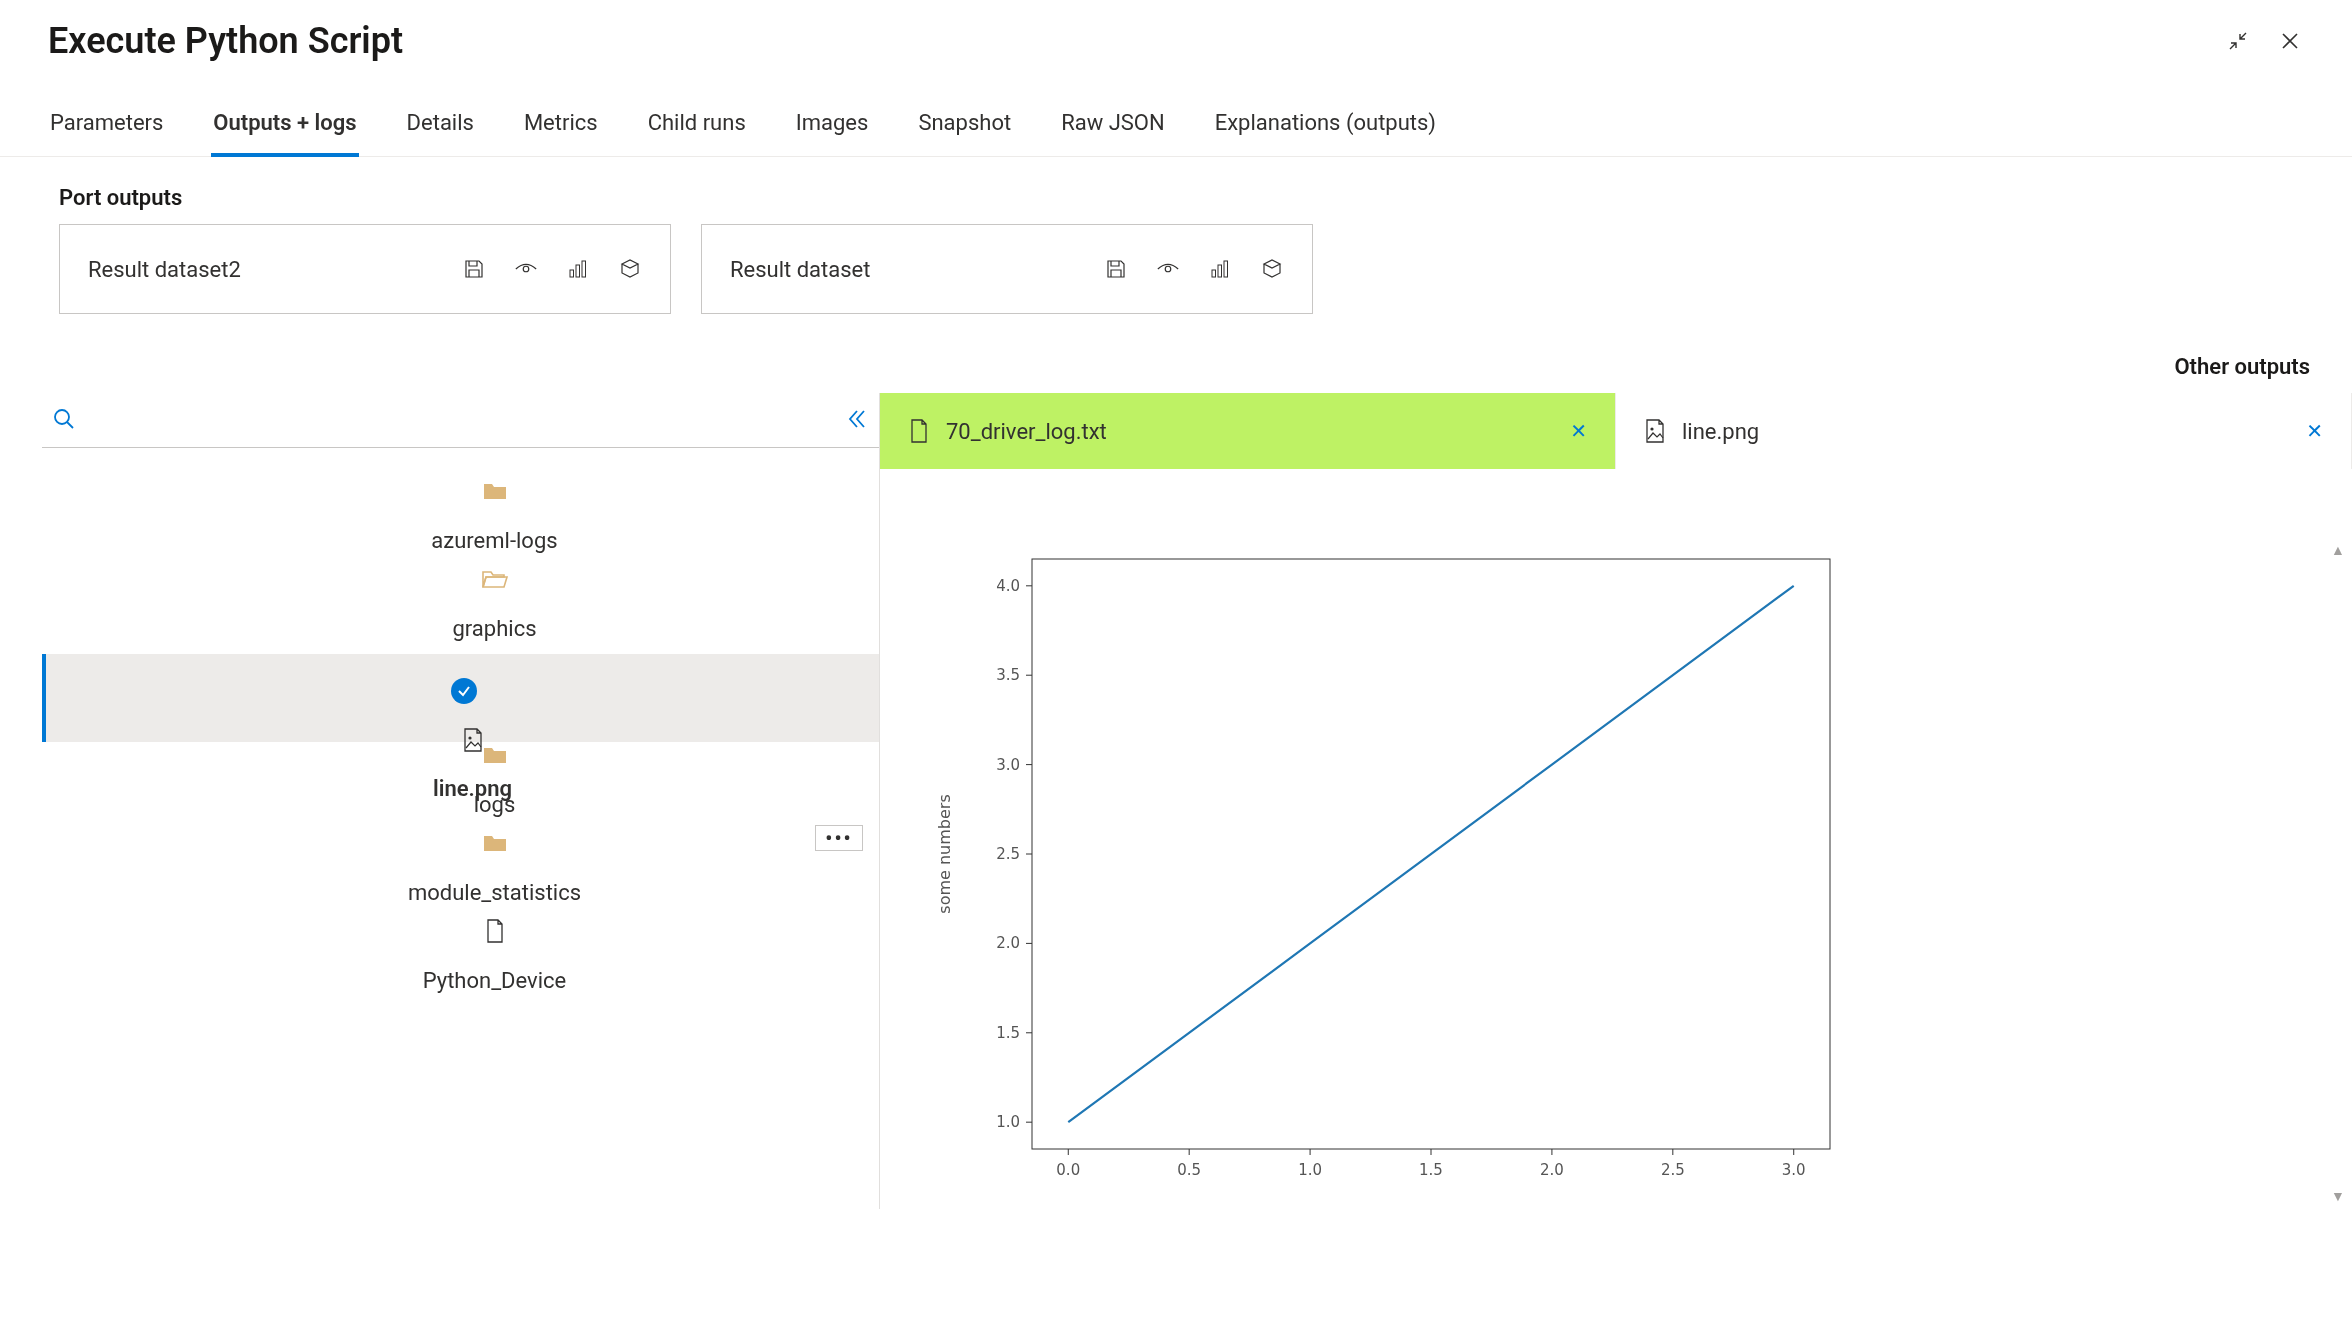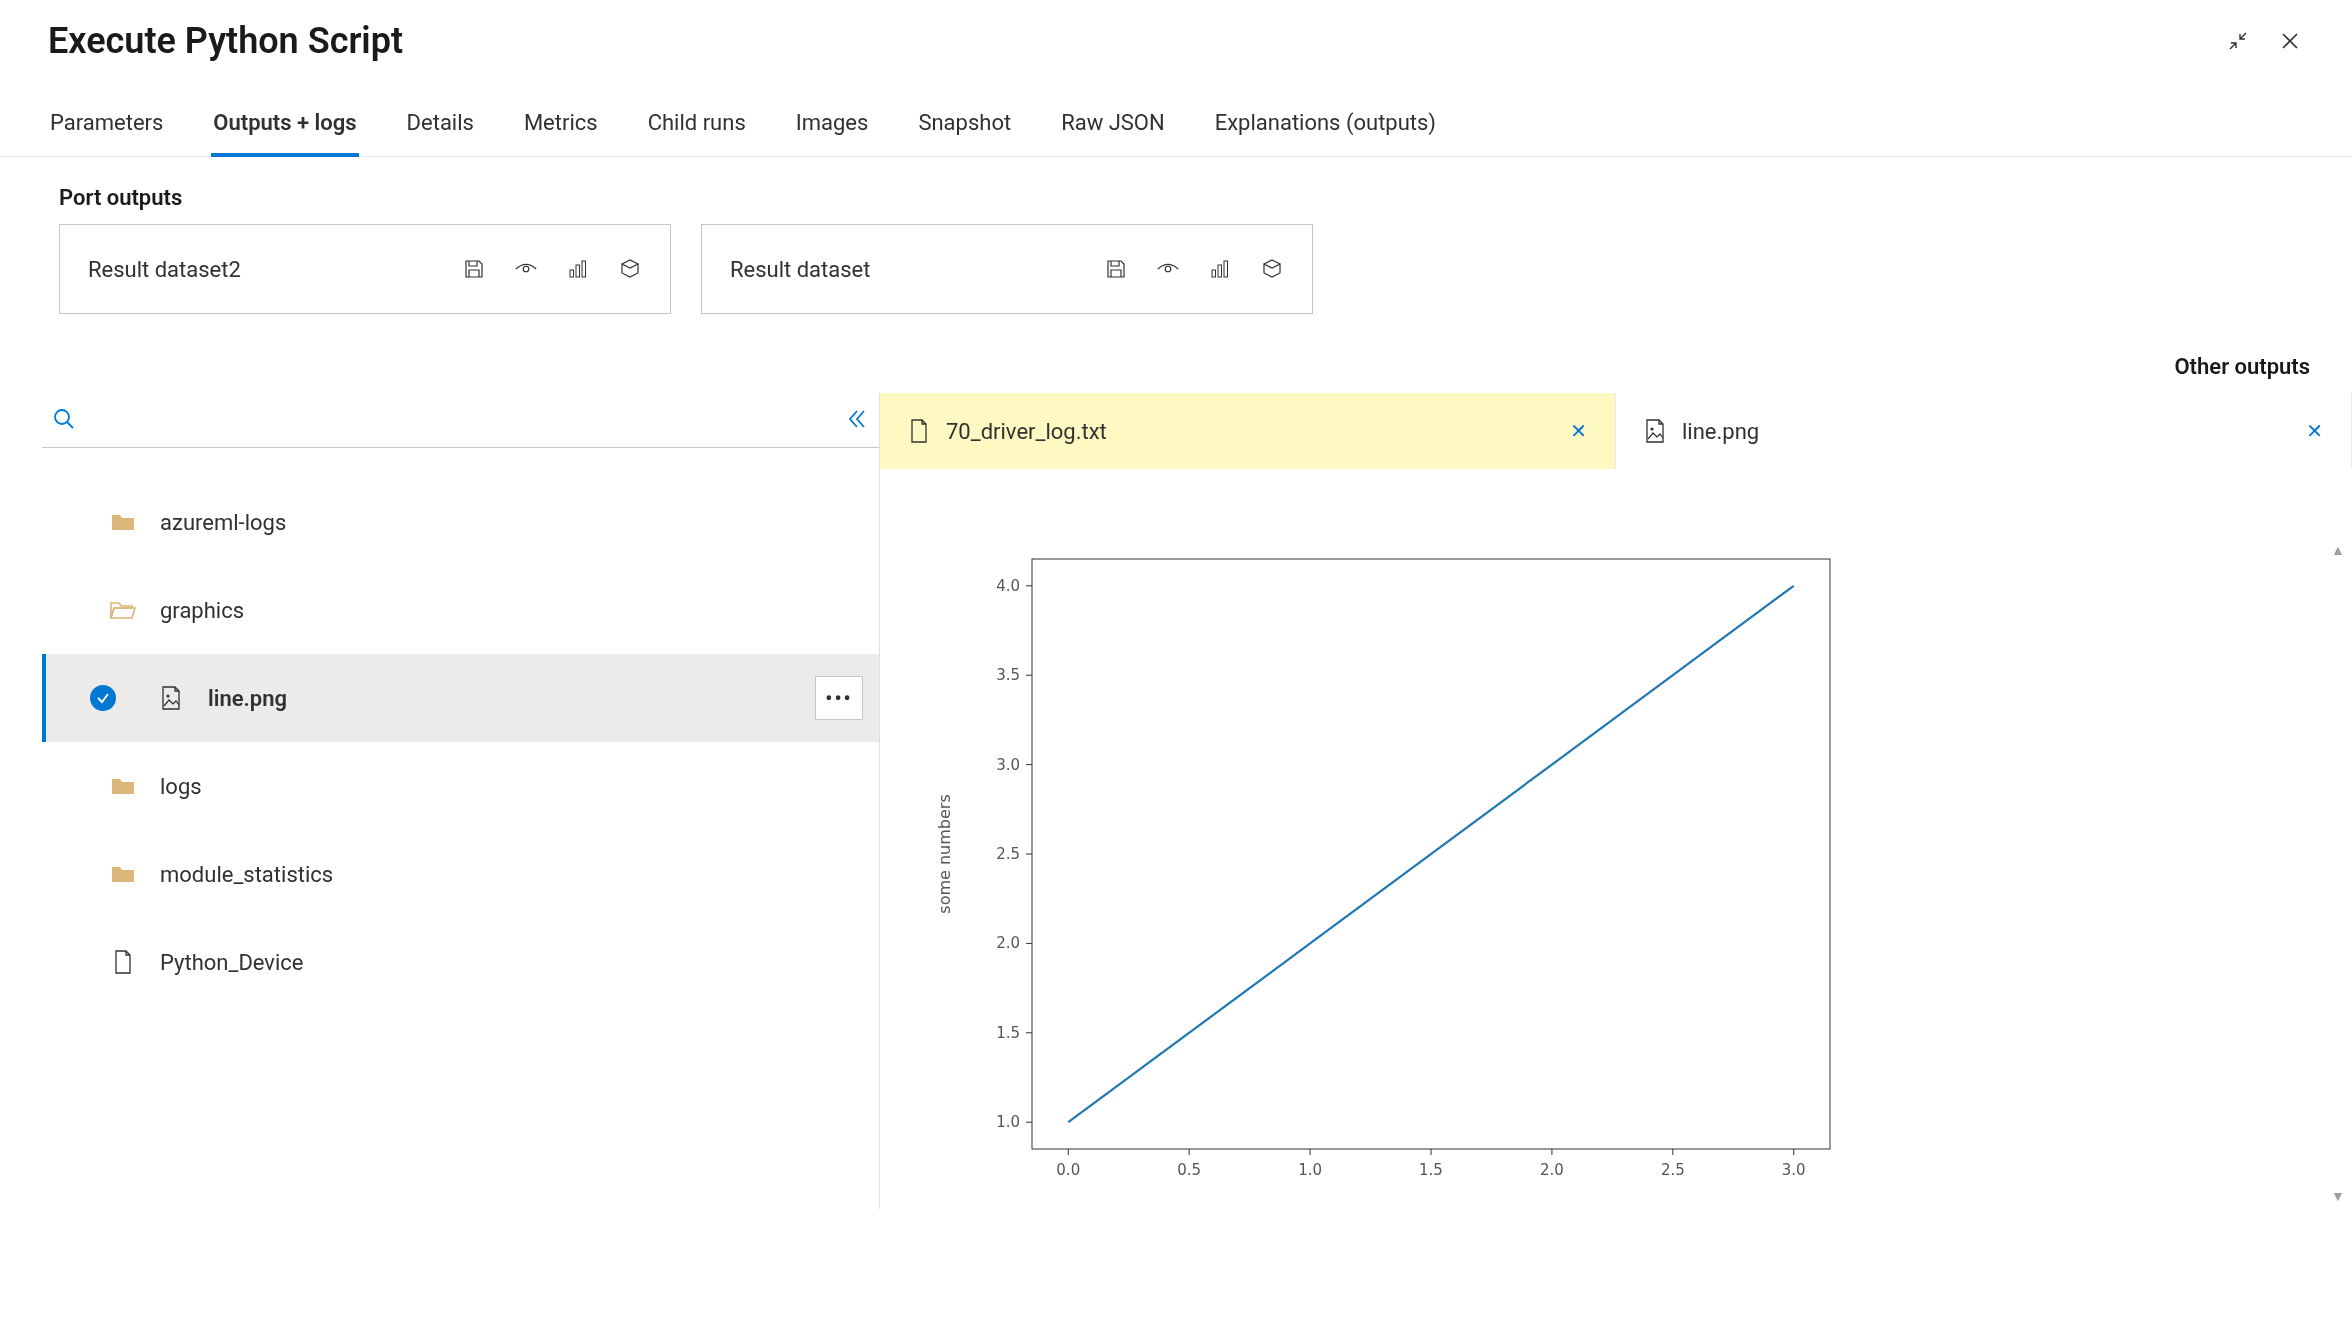--- a/index.html
+++ b/index.html
@@ -81,20 +81,21 @@
   .collapse-icon { color:#0078d4; width:28px;height:28px; display:flex;align-items:center;justify-content:center; cursor:pointer;}
 
   .tree { padding-top: 30px; }
   .tree-item {
     display:flex; align-items:center;
     height: 88px;
     padding-left: 68px;
     font-size: 22px;
     gap: 24px;
     cursor:pointer;
+    flex-direction:column;
   }
   .tree-item .icon { width:26px; height:26px; display:flex;align-items:center;justify-content:center;}
   .tree-item.selected {
     background: #edebe9;
     border-left: 4px solid #0078d4;
     font-weight:600;
     padding-left: 20px;
     position:relative;
   }
   .tree-item.selected::before {
@@ -117,21 +118,21 @@
   .file-tabs { display:flex; height:76px; }
   .file-tab {
     flex:1;
     display:flex; align-items:center;
     padding: 0 28px;
     gap: 16px;
     font-size: 22px;
     border-right: 1px solid #edebe9;
     cursor:pointer;
   }
-  .file-tab.active { background:#fef9c3; }
+  .file-tab.active { background:#bef264; }
   .file-tab .ft-name { flex:1; }
   .ft-close { color:#0078d4; font-size:20px; cursor:pointer; }
   .file-tab .ft-icon {width:22px;height:22px; display:flex;align-items:center;justify-content:center;}
 
   .chart-view {
     flex:1;
     display:flex;
     align-items:flex-start;
     padding: 60px 0 0 40px;
   }

